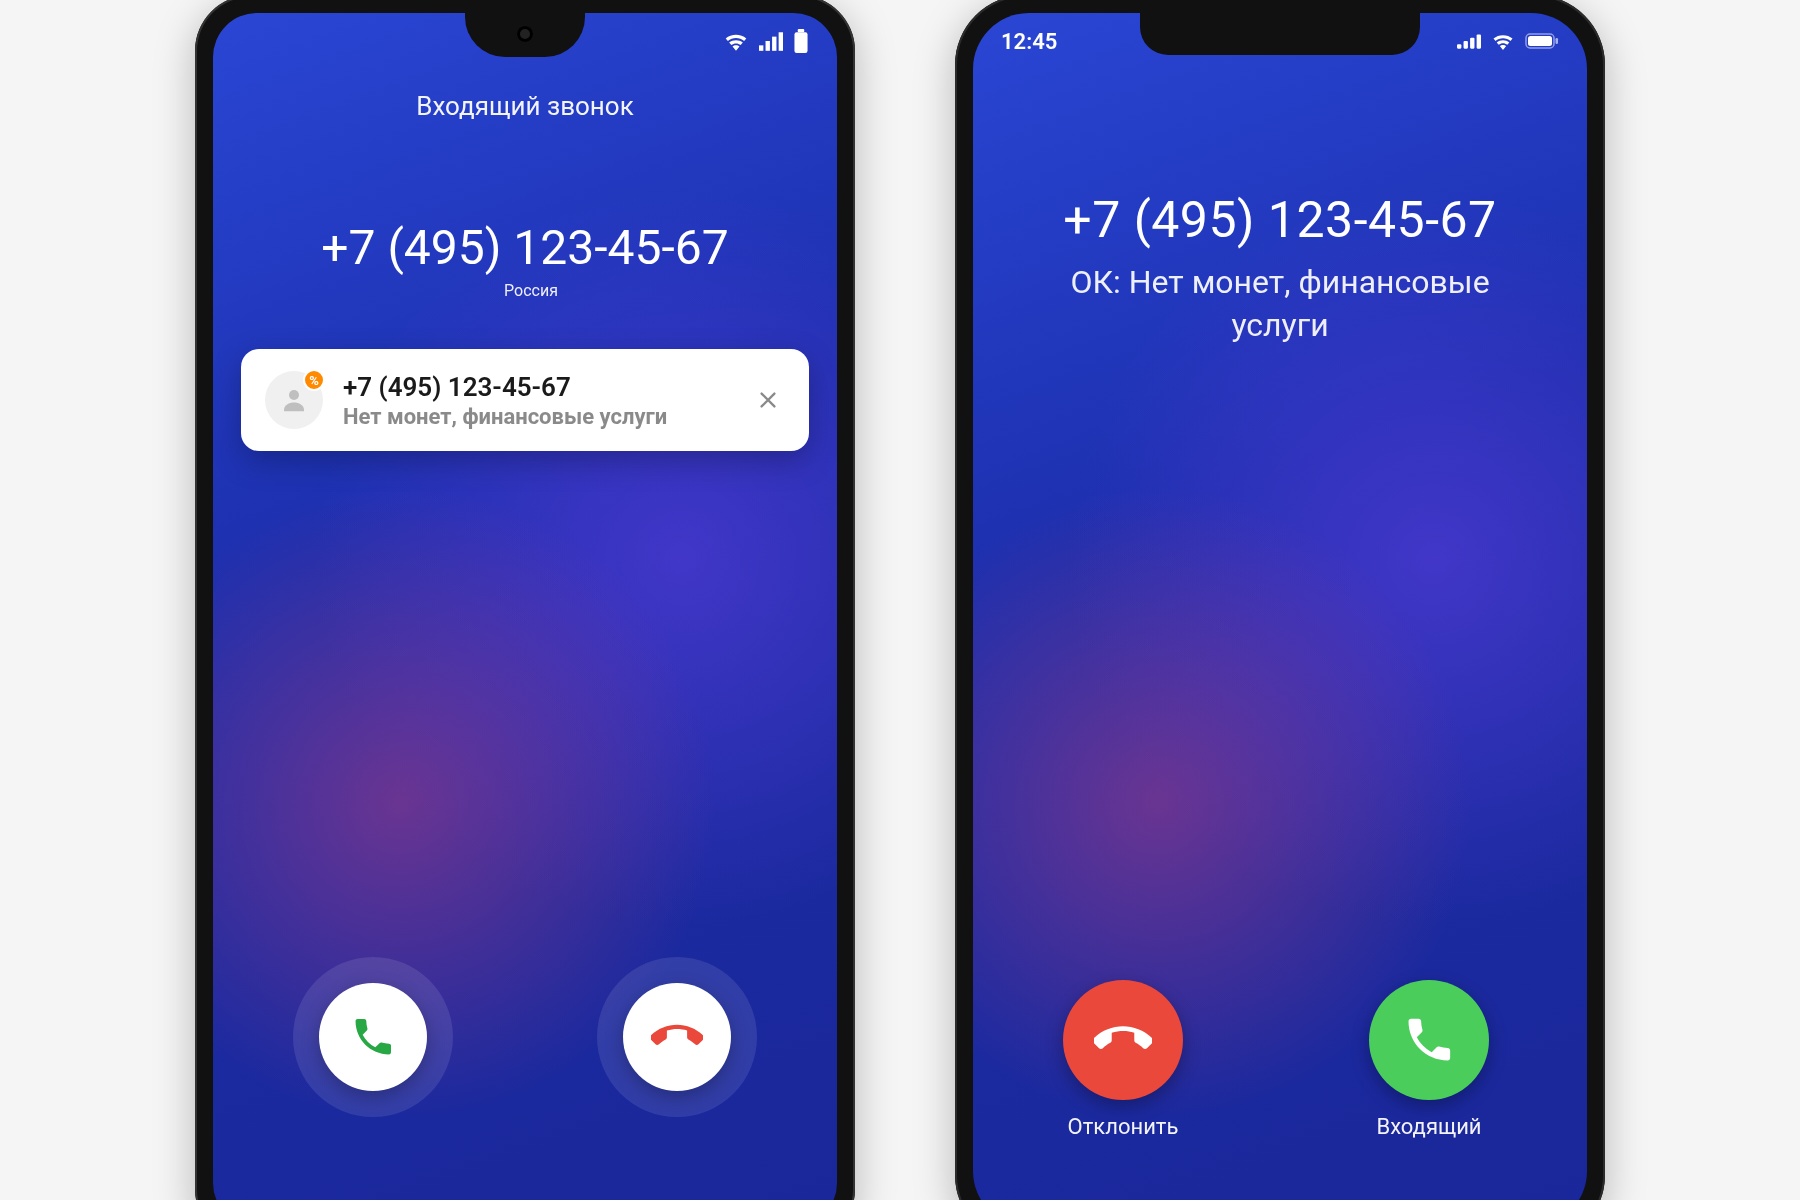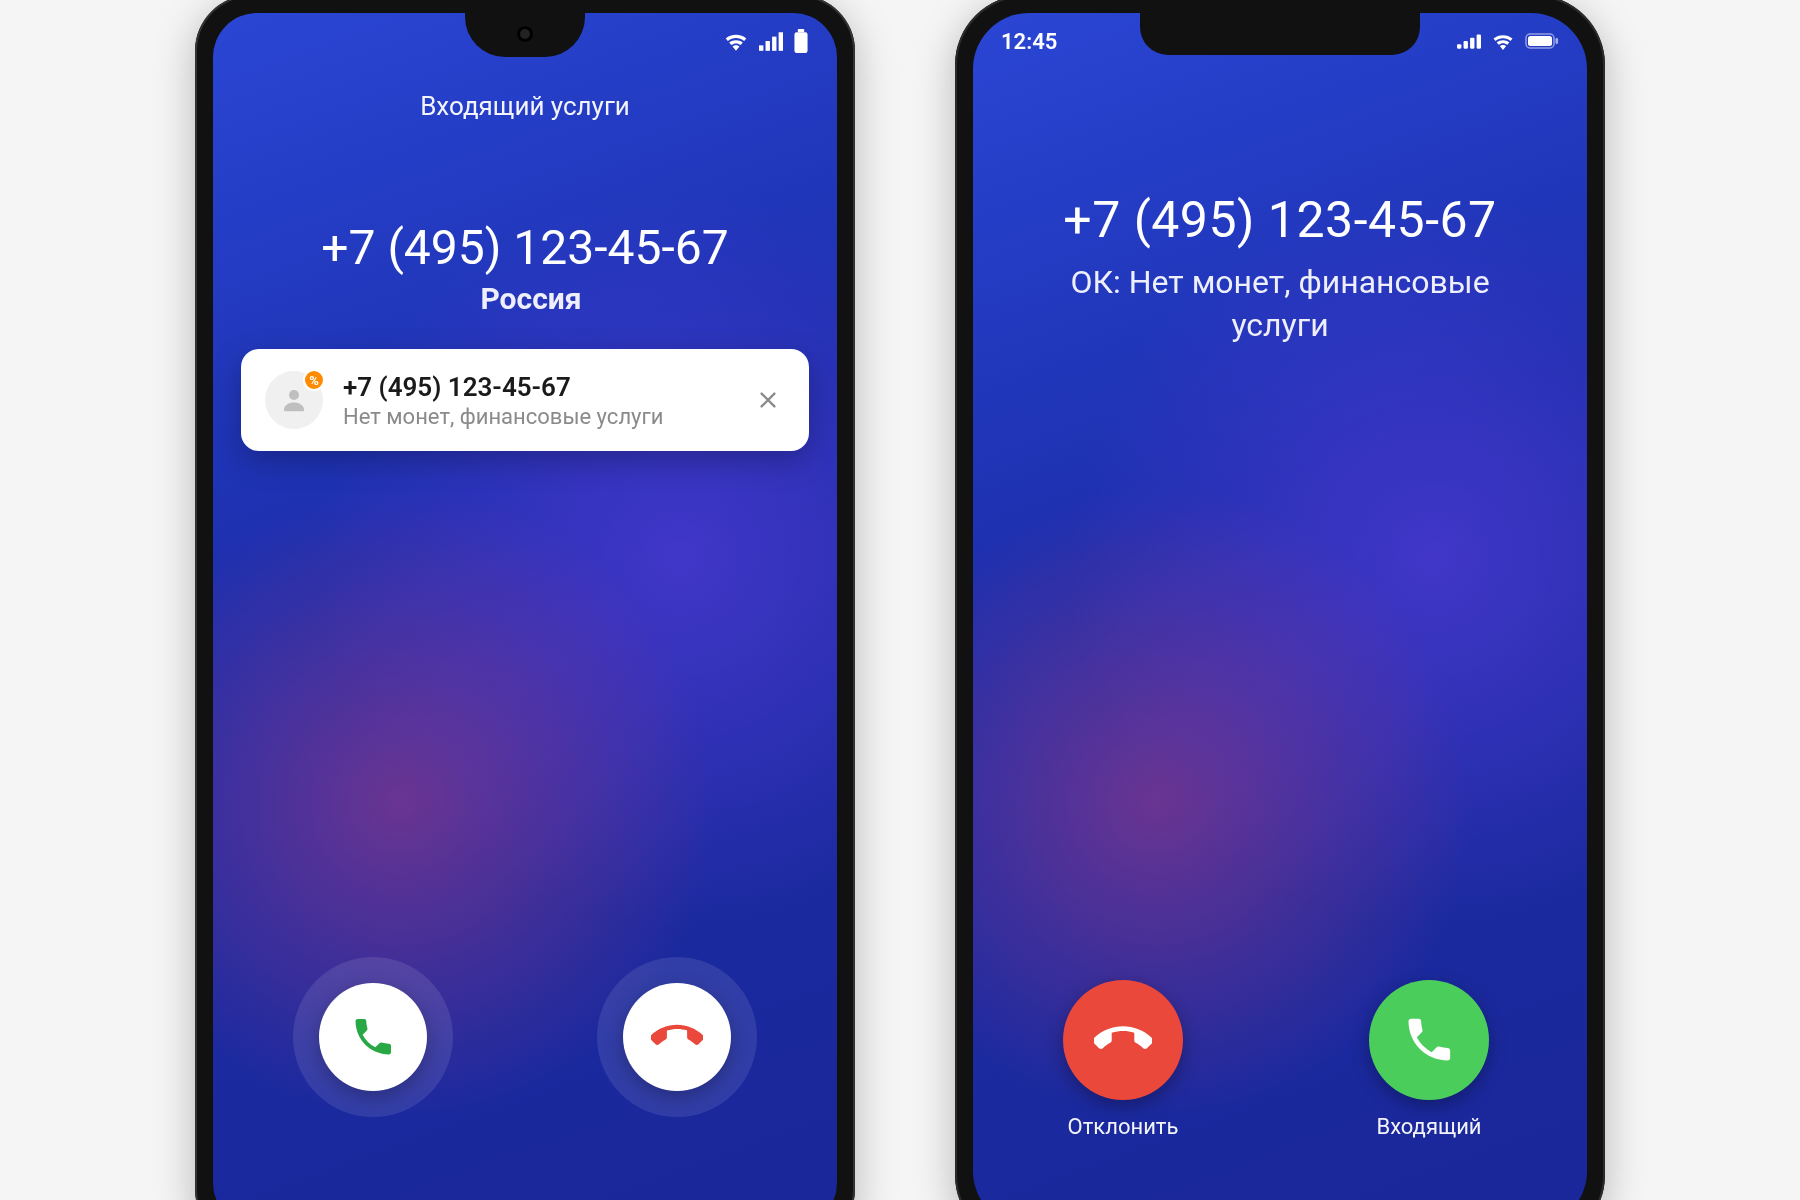--- a/index.html
+++ b/index.html
@@ -90,21 +90,21 @@
     position:absolute; top:78px; left:0; right:0;
     text-align:center; font-size:26px; font-weight:400;
     color:rgba(255,255,255,.95);
   }
   .and-number {
     position:absolute; top:206px; left:0; right:0;
     text-align:center; font-size:48px; font-weight:400;
   }
   .and-country {
     position:absolute; top:268px; left:12px; right:0;
-    text-align:center; font-size:30px; font-weight:700;
+    text-align:center; font-size:16px; font-weight:400;
     color:rgba(255,255,255,.92);
   }
   .and-card {
     position:absolute; top:336px; left:28px; right:28px;
     background:#fff; border-radius:18px;
     padding:22px 24px;
     display:flex; align-items:center; gap:20px;
     color:#222;
     box-shadow: 0 10px 30px rgba(0,0,0,.25);
   }
@@ -117,21 +117,21 @@
   }
   .and-card .avatar .badge {
     position:absolute; top:-2px; right:-2px;
     width:22px; height:22px; border-radius:50%;
     background:#ff8a00; border:2px solid #fff;
     display:flex; align-items:center; justify-content:center;
     color:#fff; font-size:13px; font-weight:700;
   }
   .and-card .info { flex:1; min-width:0; }
   .and-card .info .num { font-size:26px; font-weight:600; color:#1a1a1a; }
-  .and-card .info .sub { font-size:22px; color:#8a8a8a; margin-top:2px; }
+  .and-card .info .sub { font-size:22px; color:#8a8a8a; margin-top:2px;font-weight:bold; }
   .and-card .close {
     width:34px; height:34px; display:flex; align-items:center; justify-content:center;
     color:#8a8a8a; cursor:pointer; flex-shrink:0;
   }
 
   .and-actions {
     position:absolute; bottom:110px; left:0; right:0;
     display:flex; justify-content:space-between;
     padding:0 80px;
   }
@@ -203,21 +203,21 @@
         </span>
         <span class="sb-icon">
           <svg width="16" height="24" viewBox="0 0 14 22" fill="#fff">
               <rect x="4" y="0" width="6" height="3" rx="1"></rect>
               <rect x="1" y="3" width="12" height="19" rx="2"></rect>
             </svg>
         </span>
       </div>
     </div>
 
-    <div class="and-title">Входящий услуги</div>
+    <div class="and-title">Входящий звонок</div>
     <div class="and-number">+7 (495) 123-45-67</div>
     <div class="and-country">Россия</div>
 
     <div class="and-card">
       <div class="avatar">
         <svg width="30" height="30" viewBox="0 0 24 24" fill="#bfbfbf">
             <circle cx="12" cy="8" r="4"></circle>
             <path d="M4 20c0-4 4-6 8-6s8 2 8 6v1H4v-1z"></path>
           </svg>
         <span class="badge">%</span>

